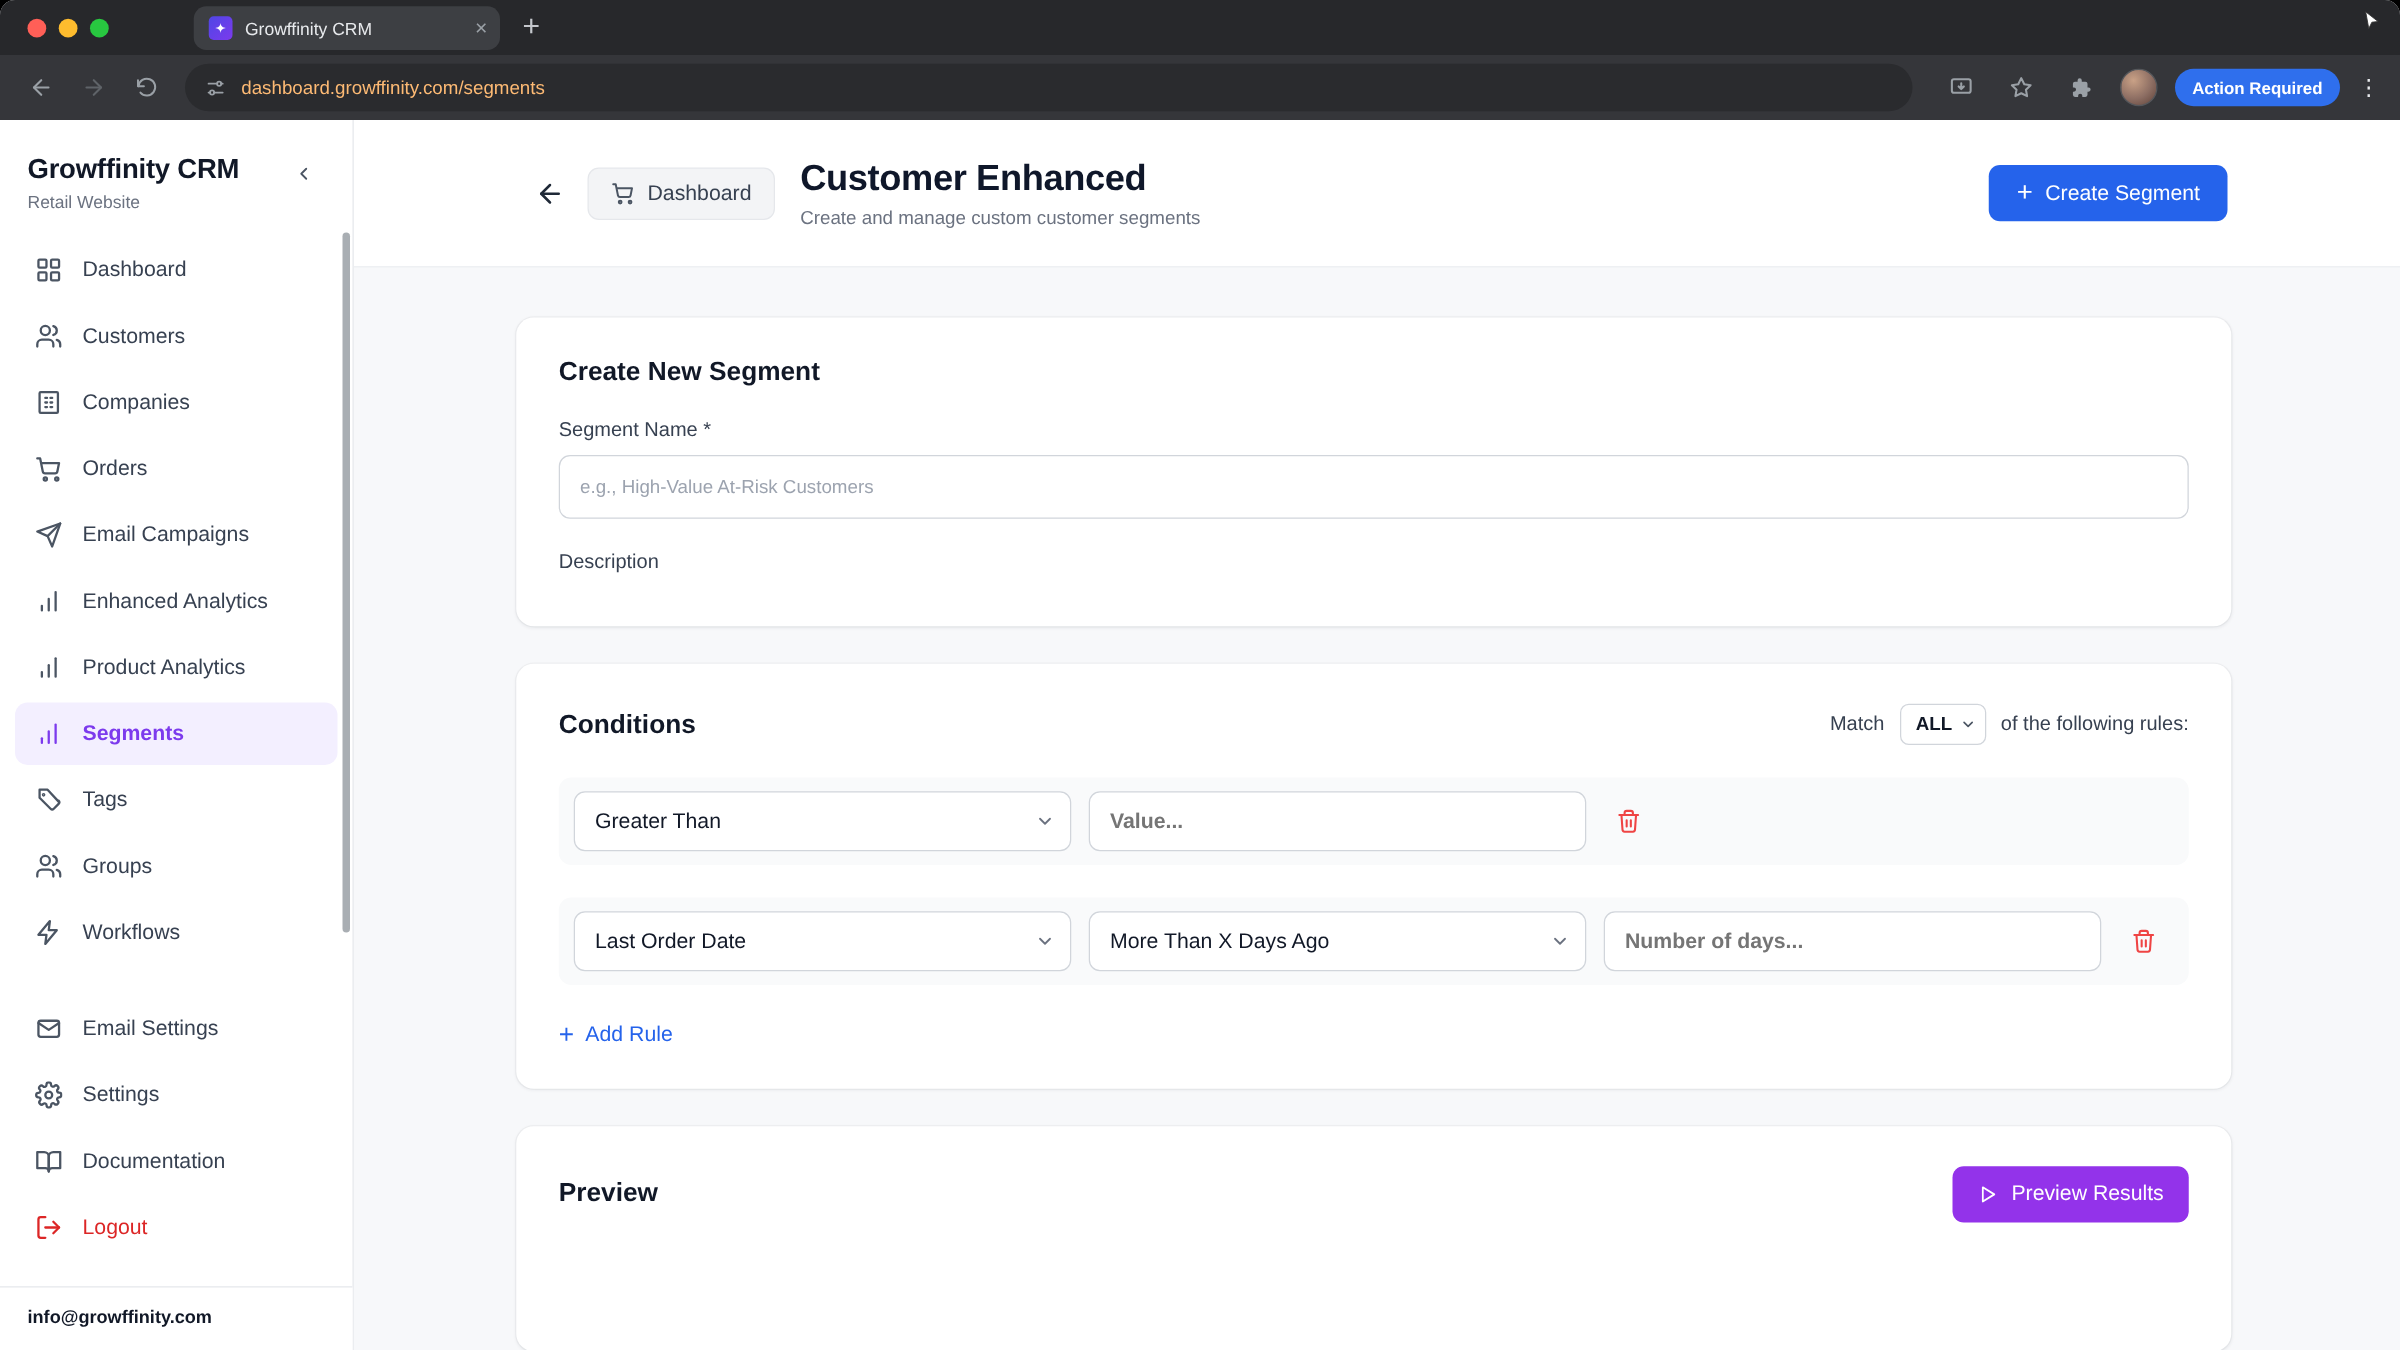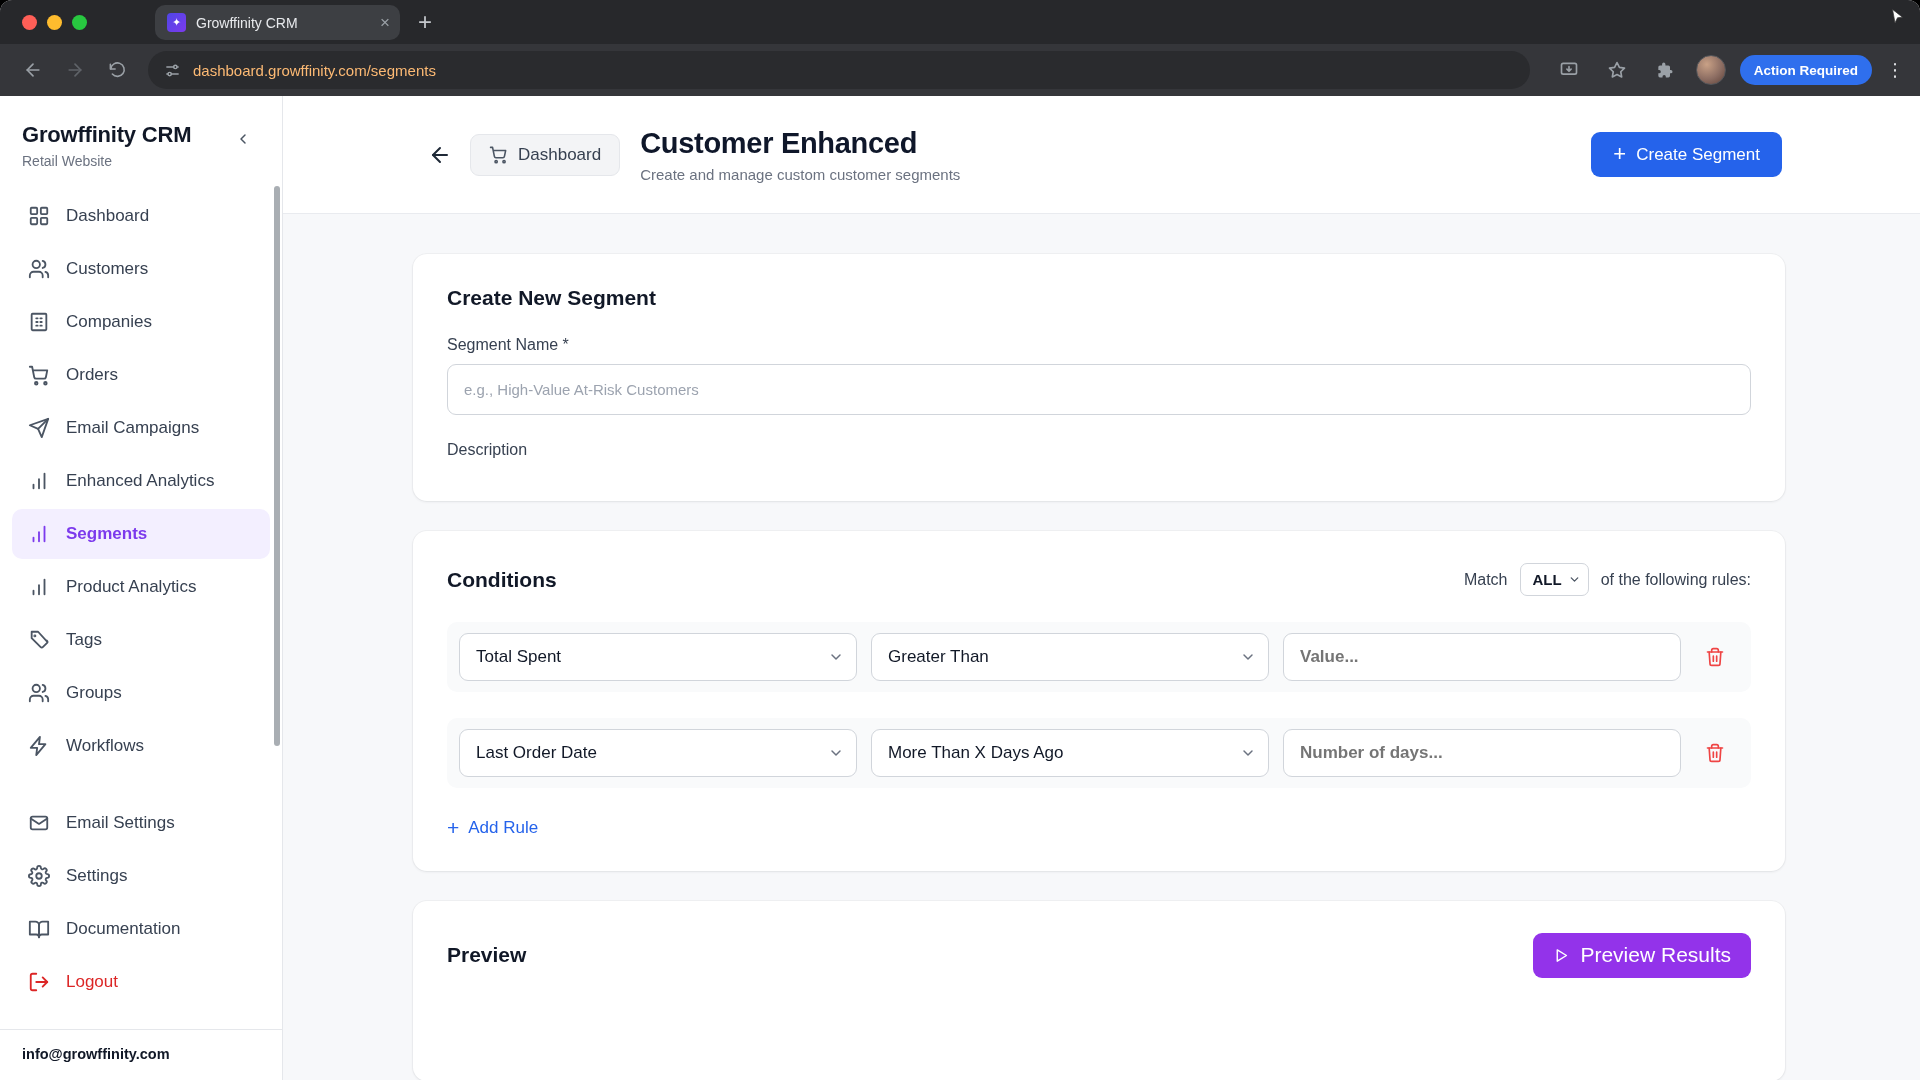--- a/index.html
+++ b/index.html
@@ -84,21 +84,21 @@
   .select-box svg { position:absolute; right:12px; width:16px; height:16px; color:#6b7280; }
   .rule-input { height:48px; border:1px solid #d1d5db; border-radius:9px; padding:0 16px; font-size:17px; color:#111827; font-family:inherit; background:#fff; outline:none; width:100%;font-weight:bold; }
   .trash-btn { width:40px; height:40px; display:flex; align-items:center; justify-content:center; background:transparent; border:none; color:#ef4444; }
   .trash-btn svg { width:20px; height:20px; }
 
   .add-rule { display:inline-flex; align-items:center; gap:9px; color:#2563eb; font-size:17px; margin-top:30px; background:none; border:none; font-family:inherit; }
   .add-rule .plus { font-size:21px; line-height:1; margin-top:-2px; }
 
   .preview-card { display:flex; align-items:center; min-height:180px; align-items:flex-start; }
   .preview-head { display:flex; align-items:center; width:100%; }
-  .purple-btn { margin-left:auto; background:#9333ea; color:#fff; border:none; border-radius:9px; height:45px; padding:0 20px; font-size:21px; display:flex; align-items:center; gap:10px; font-family:inherit; }
+  .purple-btn { margin-left:auto; background:#9333ea; color:#fff; border:none; border-radius:9px; height:45px; padding:0 20px; font-size:17px; display:flex; align-items:center; gap:10px; font-family:inherit; }
   .purple-btn svg { width:17px; height:17px; }
 
   svg { display:block; }
 </style>
 </head>
 <body>
 
 <div class="window">
 
   <div class="tab-strip">
@@ -227,35 +227,35 @@
           <span>Email Campaigns</span>
         </div>
         <div class="nav-item">
           <svg viewBox="0 0 24 24" fill="none" stroke="currentColor" stroke-width="2" stroke-linecap="round" stroke-linejoin="round">
               <path d="M12 20V10"></path>
               <path d="M18 20V4"></path>
               <path d="M6 20v-4"></path>
             </svg>
           <span>Enhanced Analytics</span>
         </div>
-        <div class="nav-item active">
+        <div class="nav-item">
           <svg viewBox="0 0 24 24" fill="none" stroke="currentColor" stroke-width="2" stroke-linecap="round" stroke-linejoin="round">
               <path d="M12 20V10"></path>
               <path d="M18 20V4"></path>
               <path d="M6 20v-4"></path>
             </svg>
-          <span>Segments</span>
-        </div>
-        <div class="nav-item">
+          <span>Product Analytics</span>
+        </div>
+        <div class="nav-item active">
           <svg viewBox="0 0 24 24" fill="none" stroke="currentColor" stroke-width="2" stroke-linecap="round" stroke-linejoin="round">
               <path d="M12 20V10"></path>
               <path d="M18 20V4"></path>
               <path d="M6 20v-4"></path>
             </svg>
-          <span>Product Analytics</span>
+          <span>Segments</span>
         </div>
         <div class="nav-item">
           <svg viewBox="0 0 24 24" fill="none" stroke="currentColor" stroke-width="2" stroke-linecap="round" stroke-linejoin="round">
               <path d="M20.59 13.41L11 3H4v7l9.59 9.59a2 2 0 0 0 2.82 0l4.18-4.18a2 2 0 0 0 0-2.82z"></path>
               <circle cx="7.5" cy="7.5" r="0.6"></circle>
             </svg>
           <span>Tags</span>
         </div>
         <div class="nav-item">
           <svg viewBox="0 0 24 24" fill="none" stroke="currentColor" stroke-width="2" stroke-linecap="round" stroke-linejoin="round">
@@ -359,26 +359,20 @@
                 <svg viewBox="0 0 24 24" fill="none" stroke="currentColor" stroke-width="2.4" stroke-linecap="round" stroke-linejoin="round">
                     <path d="M6 9l6 6 6-6"></path>
                   </svg>
               </span>
               <span>of the following rules:</span>
             </div>
           </div>
 
           <div class="rule-row">
             <div class="select-box">
-              <span>Total Spent</span>
-              <svg viewBox="0 0 24 24" fill="none" stroke="currentColor" stroke-width="2.2" stroke-linecap="round" stroke-linejoin="round">
-                  <path d="M6 9l6 6 6-6"></path>
-                </svg>
-            </div>
-            <div class="select-box">
               <span>Greater Than</span>
               <svg viewBox="0 0 24 24" fill="none" stroke="currentColor" stroke-width="2.2" stroke-linecap="round" stroke-linejoin="round">
                   <path d="M6 9l6 6 6-6"></path>
                 </svg>
             </div>
             <input class="rule-input" type="text" placeholder="Value..." style="">
             <button class="trash-btn">
               <svg viewBox="0 0 24 24" fill="none" stroke="currentColor" stroke-width="2" stroke-linecap="round" stroke-linejoin="round">
                   <path d="M3 6h18"></path>
                   <path d="M8 6V4a2 2 0 0 1 2-2h4a2 2 0 0 1 2 2v2"></path>

